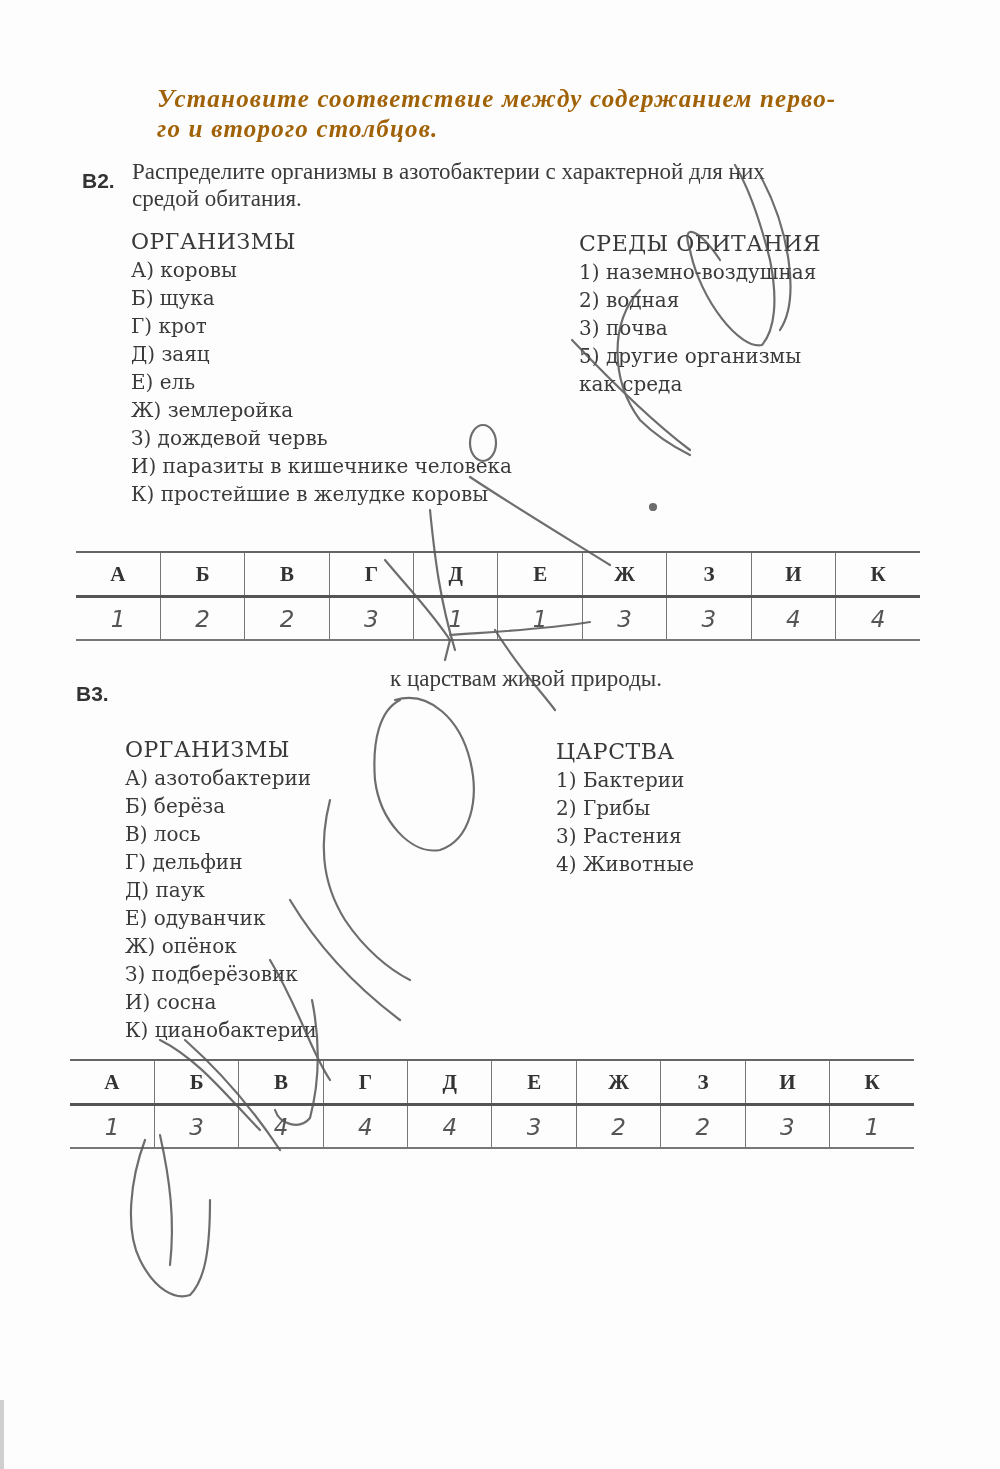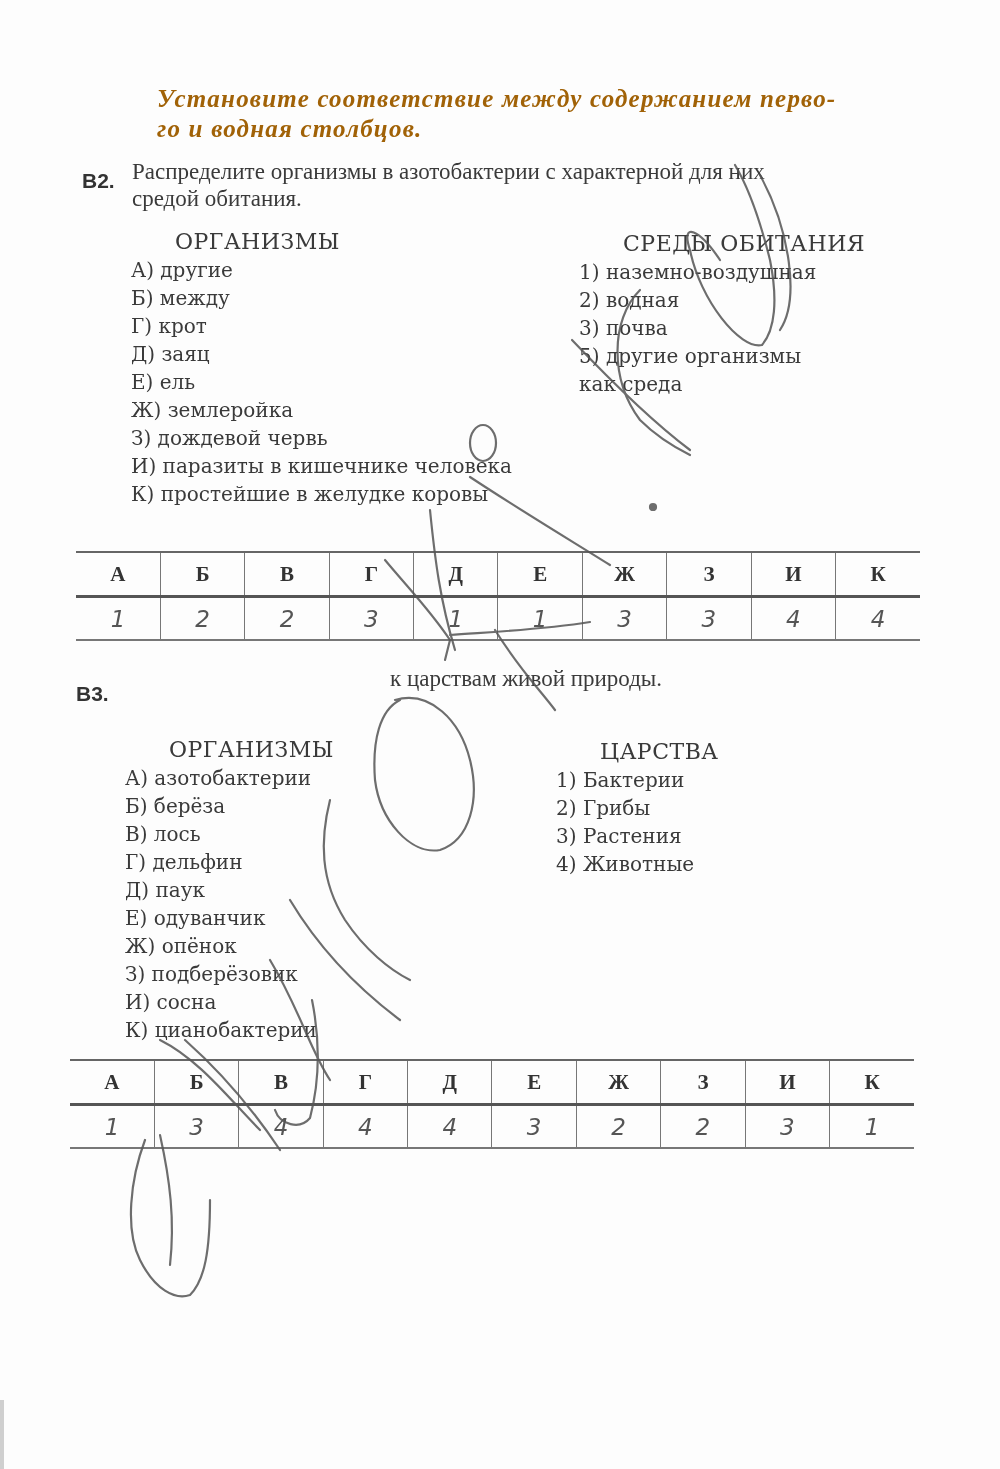--- a/index.html
+++ b/index.html
@@ -16,21 +16,21 @@
   }
   .task-num {
     font-family: "Liberation Sans", sans-serif; font-weight: bold; font-size: 21px; color: #333; margin-top: 9px;
   }
   .task-text {
     font-family: "Liberation Serif", serif; font-size: 23px; line-height: 27px; color: #3a3a3a;
   }
   .col {
     font-family: "DejaVu Serif", serif; font-size: 20px; line-height: 28px; color: #3a3a3a;
   }
-  .col .hdr { font-size: 22px; letter-spacing: 0.5px; margin-left: 44px; }
+  .col .hdr { font-size: 22px; letter-spacing: 0.5px; }
   table.ans {
     position: absolute; border-collapse: collapse; table-layout: fixed;
   }
   table.ans td {
     border-left: 1.5px solid #777; border-right: 1.5px solid #777;
     text-align: center; vertical-align: middle; padding: 0;
   }
   table.ans tr:first-child td { border-top: 2px solid #666; height: 42px;
     font-family: "Liberation Serif", serif; font-weight: bold; font-size: 21px; color: #333; }
   table.ans tr:last-child td { border-top: 3px solid #555; border-bottom: 2px solid #777; height: 41px;
@@ -38,33 +38,33 @@
   table.ans td:first-child { border-left: none; }
   table.ans td:last-child { border-right: none; }
   svg.pencil { position: absolute; left: 0; top: 0; pointer-events: none; }
   .edge { position:absolute; left:0; top:1400px; width:4px; height:69px; background:#cfcfcf; }
 </style>
 </head>
 <body>
 
 <div class="abs instr">
   <div>Установите соответствие между содержанием перво-</div>
-  <div>го и водная столбцов.</div>
+  <div>го и второго столбцов.</div>
 </div>
 
 <div class="abs task-num" style="left:82px; top:160px;">B2.</div>
 <div class="abs task-text" style="left:132px; top:158px; width:800px;">
   <div>Распределите организмы в азотобактерии с характерной для них</div>
   <div>средой обитания.</div>
 </div>
 
 <div class="abs col" style="left:131px; top:228px;">
   <div class="hdr">ОРГАНИЗМЫ</div>
-  <div>А) другие</div>
-  <div>Б) между</div>
+  <div>А) коровы</div>
+  <div>Б) щука</div>
   <div>Г) крот</div>
   <div>Д) заяц</div>
   <div>Е) ель</div>
   <div>Ж) землеройка</div>
   <div>З) дождевой червь</div>
   <div>И) паразиты в кишечнике человека</div>
   <div>К) простейшие в желудке коровы</div>
 </div>
 
 <div class="abs col" style="left:579px; top:230px;">

